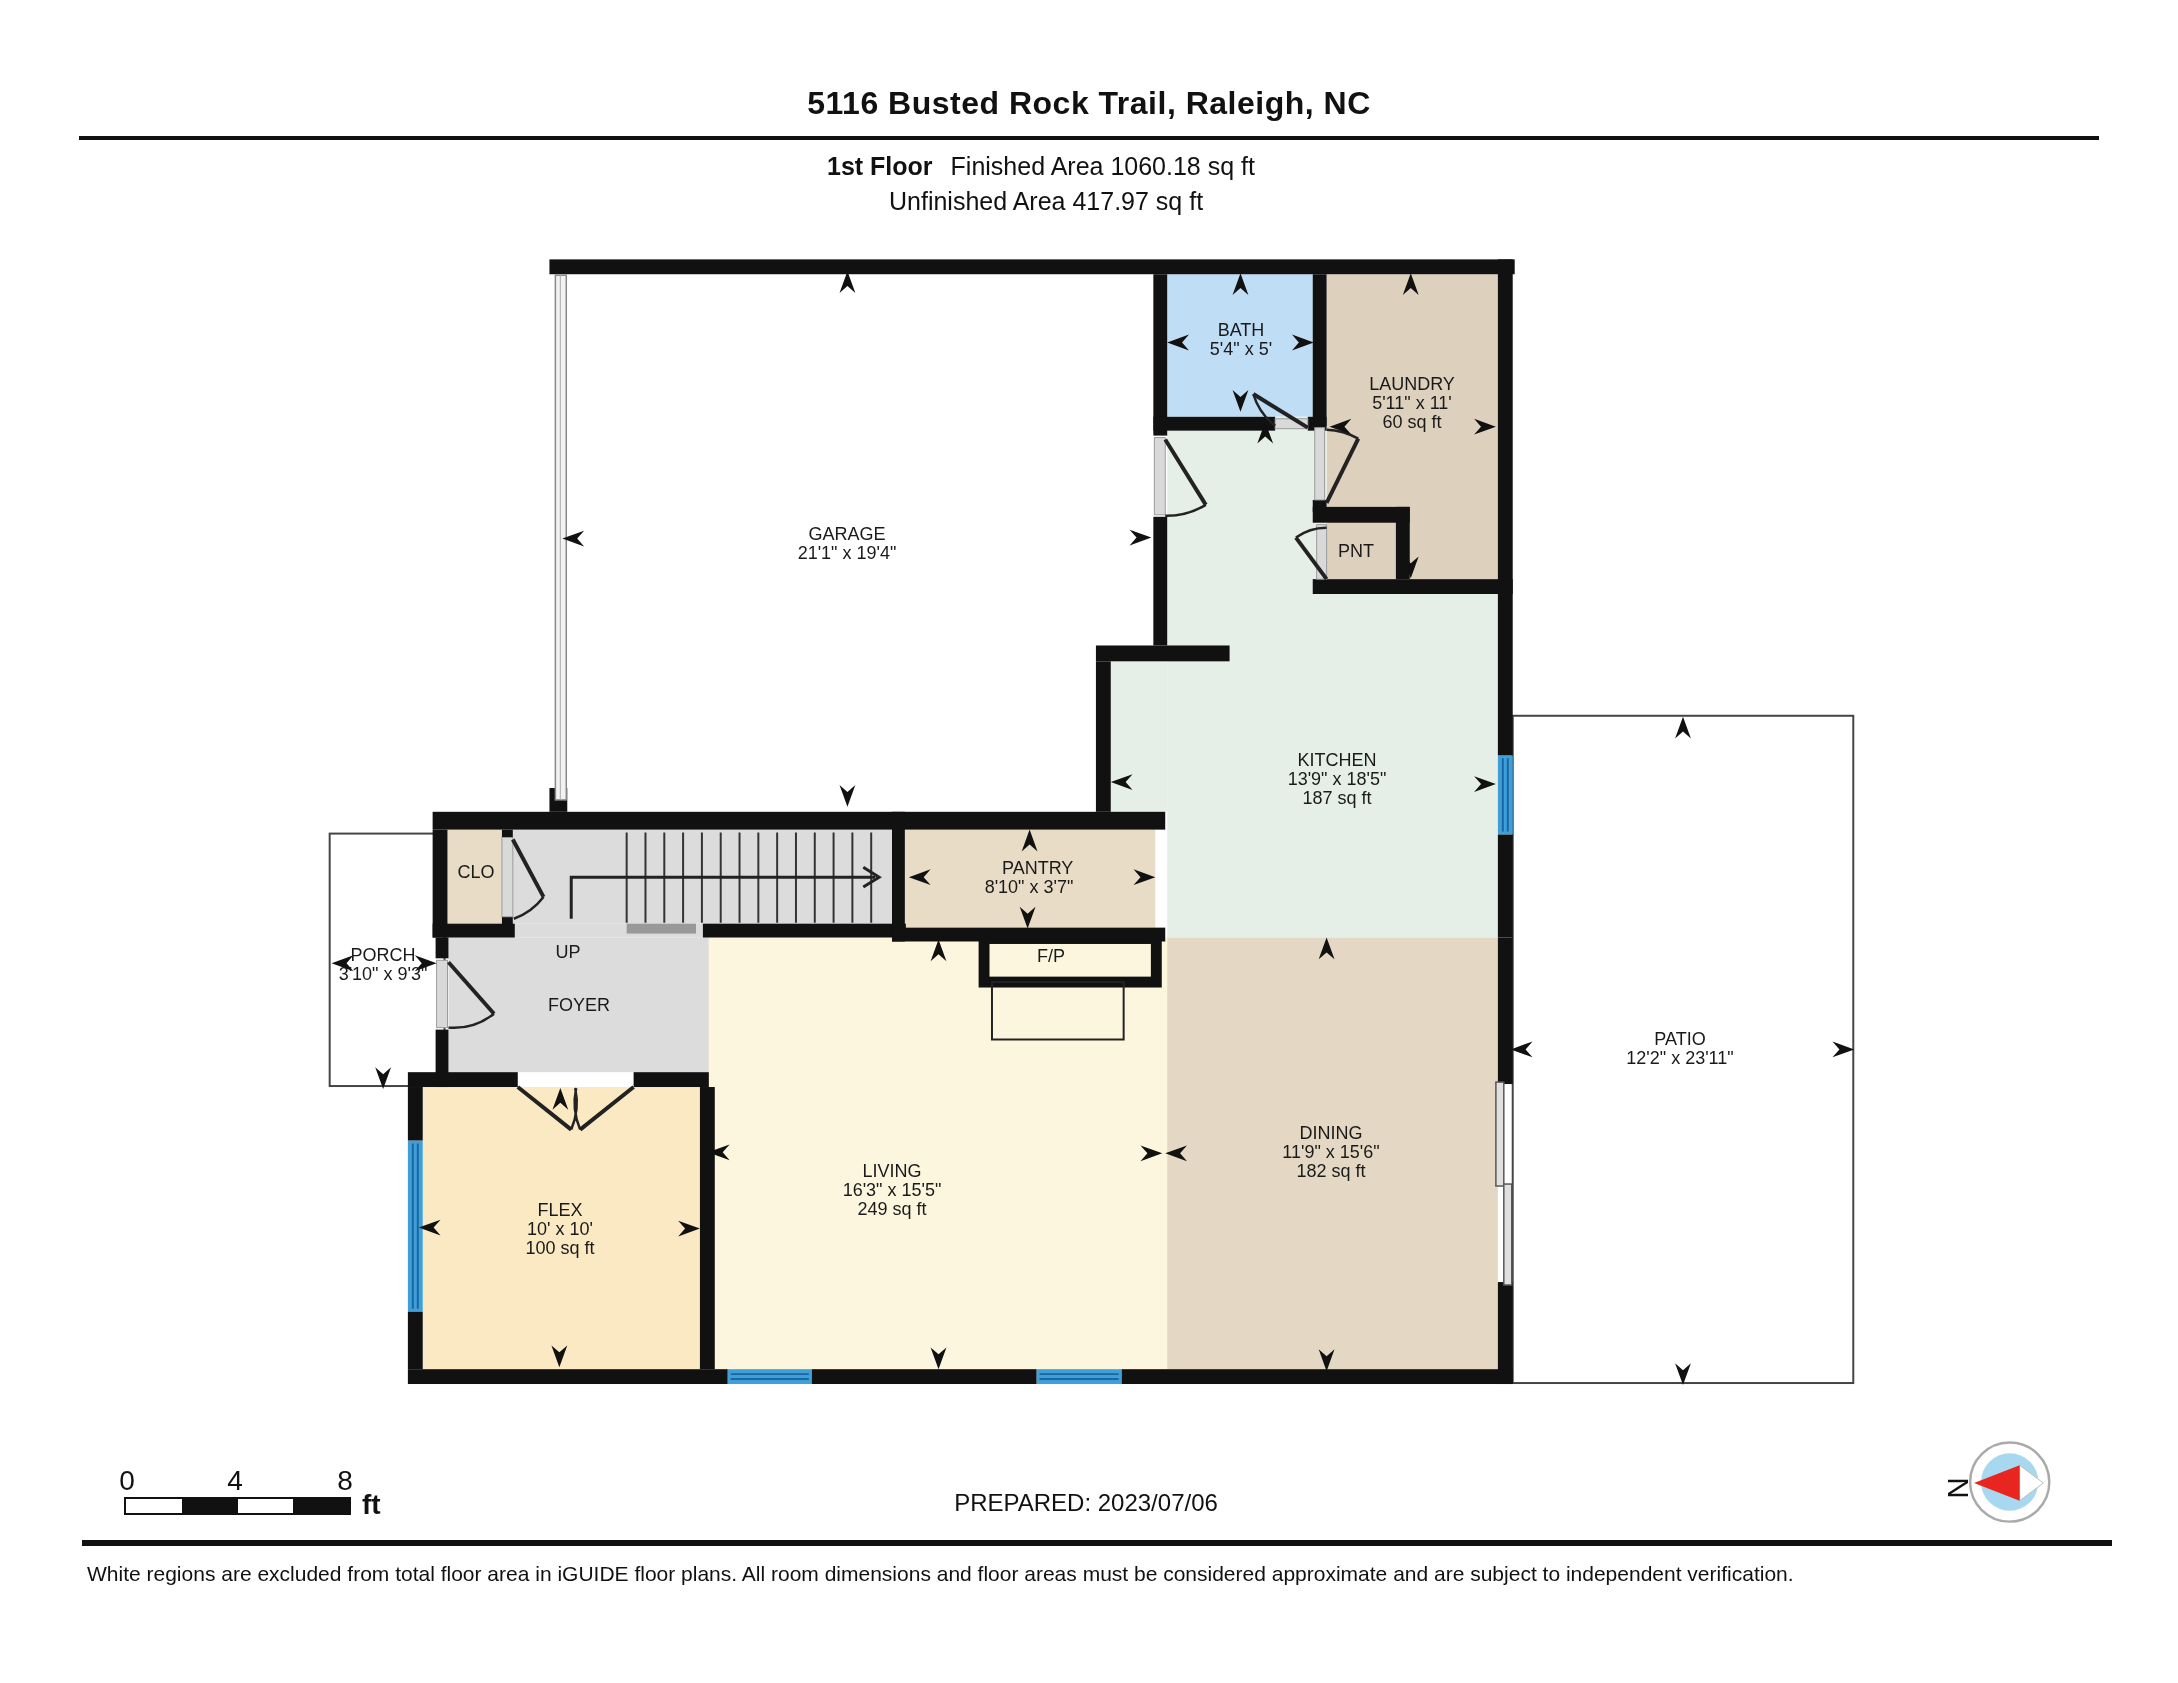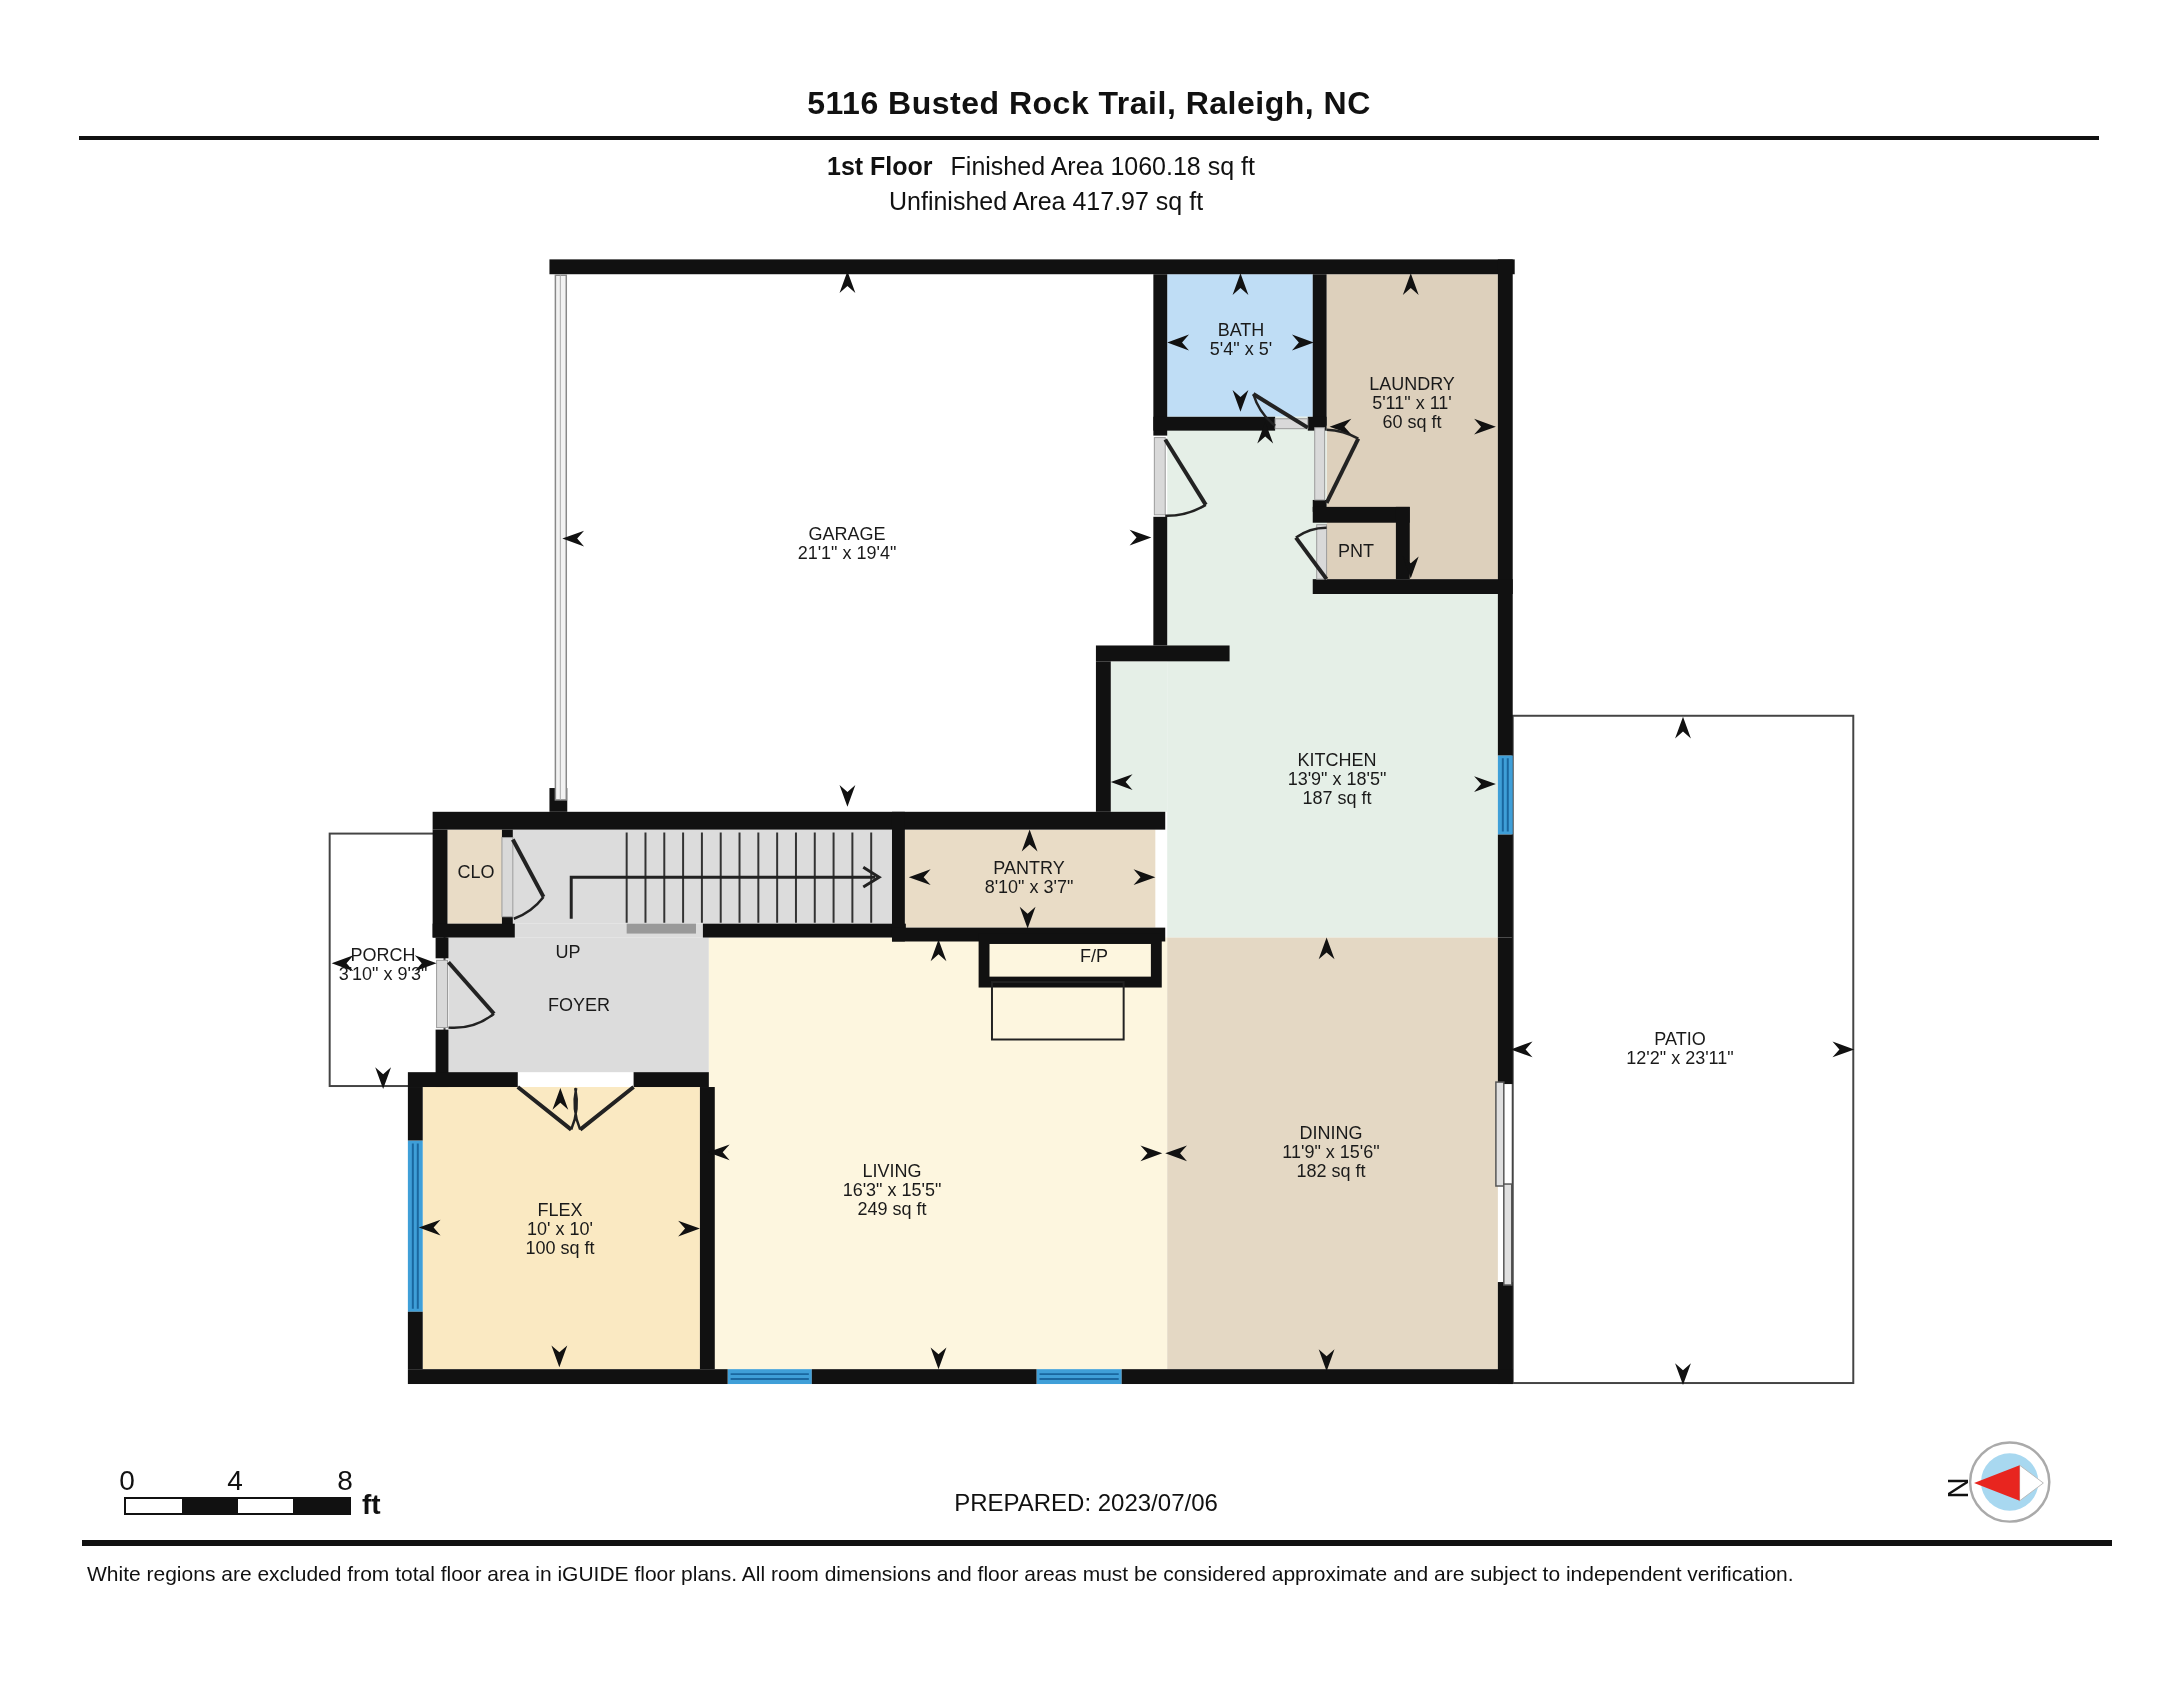--- a/index.html
+++ b/index.html
@@ -219,35 +219,35 @@
   <span>PNT</span>
 </div>
 <div class="room-label" style="left:1337px;top:779px;">
   <span>KITCHEN</span>
     <span>13'9" x 18'5"</span>
     <span>187 sq ft</span>
 </div>
 <div class="room-label" style="left:476px;top:872px;">
   <span>CLO</span>
 </div>
-<div class="room-label" style="left:1029px;top:878px;">
+<div class="room-label" style="left:1029px;top:878px;text-align:right;">
   <span>PANTRY</span>
     <span>8'10" x 3'7"</span>
 </div>
 <div class="room-label" style="left:383px;top:965px;">
   <span>PORCH</span>
     <span>3'10" x 9'3"</span>
 </div>
 <div class="room-label" style="left:568px;top:952px;">
   <span>UP</span>
 </div>
 <div class="room-label" style="left:579px;top:1005px;">
   <span>FOYER</span>
 </div>
-<div class="room-label" style="left:1094px;top:956px;">
+<div class="room-label" style="left:1051px;top:956px;">
   <span>F/P</span>
 </div>
 <div class="room-label" style="left:560px;top:1229px;">
   <span>FLEX</span>
     <span>10' x 10'</span>
     <span>100 sq ft</span>
 </div>
 <div class="room-label" style="left:892px;top:1190px;">
   <span>LIVING</span>
     <span>16'3" x 15'5"</span>

